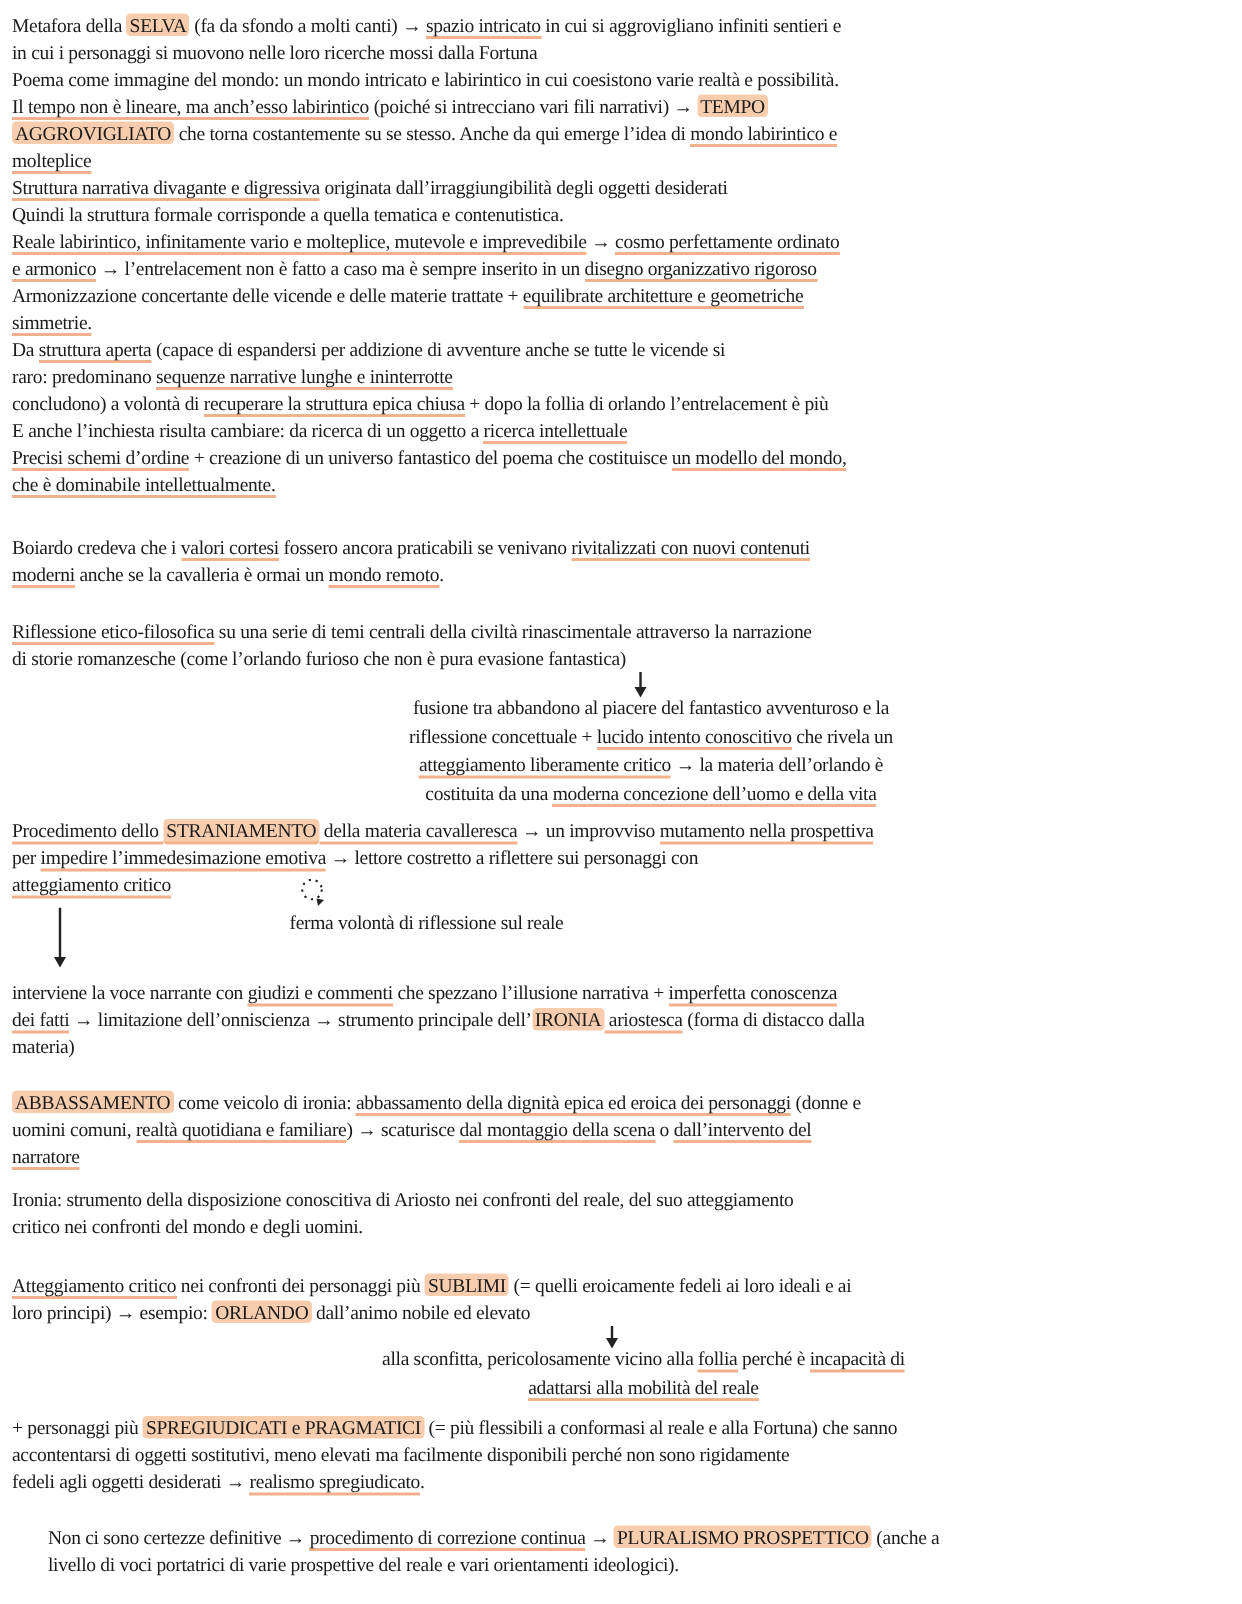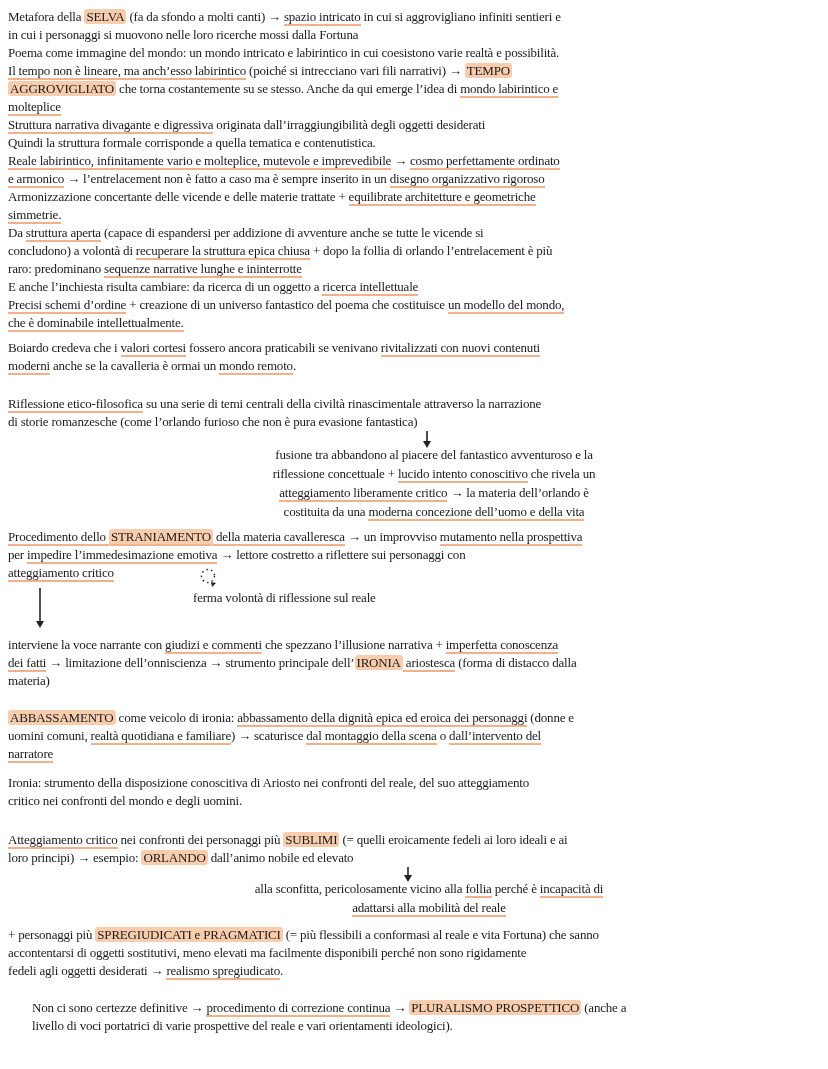--- a/index.html
+++ b/index.html
@@ -51,27 +51,27 @@
       <div class="line"><span class="seg-u">Il tempo non è lineare, ma anch’esso labirintico</span><span class="seg-p"> (poiché si intrecciano vari fili narrativi) → </span><span class="seg-h">TEMPO</span></div>
       <div class="line"><span class="seg-h">AGGROVIGLIATO</span><span class="seg-p"> che torna costantemente su se stesso. Anche da qui emerge l’idea di </span><span class="seg-u">mondo labirintico e</span></div>
       <div class="line"><span class="seg-u">molteplice</span></div>
       <div class="line"><span class="seg-u">Struttura narrativa divagante e digressiva</span><span class="seg-p"> originata dall’irraggiungibilità degli oggetti desiderati</span></div>
       <div class="line"><span class="seg-p">Quindi la struttura formale corrisponde a quella tematica e contenutistica.</span></div>
       <div class="line"><span class="seg-u">Reale labirintico, infinitamente vario e molteplice, mutevole e imprevedibile</span><span class="seg-p"> → </span><span class="seg-u">cosmo perfettamente ordinato</span></div>
       <div class="line"><span class="seg-u">e armonico</span><span class="seg-p"> → l’entrelacement non è fatto a caso ma è sempre inserito in un </span><span class="seg-u">disegno organizzativo rigoroso</span></div>
       <div class="line"><span class="seg-p">Armonizzazione concertante delle vicende e delle materie trattate + </span><span class="seg-u">equilibrate architetture e geometriche</span></div>
       <div class="line"><span class="seg-u">simmetrie.</span></div>
       <div class="line"><span class="seg-p">Da </span><span class="seg-u">struttura aperta</span><span class="seg-p"> (capace di espandersi per addizione di avventure anche se tutte le vicende si</span></div>
+      <div class="line"><span class="seg-p">raro: predominano </span><span class="seg-u">sequenze narrative lunghe e ininterrotte</span></div>
       <div class="line"><span class="seg-p">concludono) a volontà di </span><span class="seg-u">recuperare la struttura epica chiusa</span><span class="seg-p"> + dopo la follia di orlando l’entrelacement è più</span></div>
-      <div class="line"><span class="seg-p">raro: predominano </span><span class="seg-u">sequenze narrative lunghe e ininterrotte</span></div>
       <div class="line"><span class="seg-p">E anche l’inchiesta risulta cambiare: da ricerca di un oggetto a </span><span class="seg-u">ricerca intellettuale</span></div>
       <div class="line"><span class="seg-u">Precisi schemi d’ordine</span><span class="seg-p"> + creazione di un universo fantastico del poema che costituisce </span><span class="seg-u">un modello del mondo,</span></div>
       <div class="line"><span class="seg-u">che è dominabile intellettualmente.</span></div>
     </div>
-    <div class="block" style="margin-top: 7px;">
+    <div class="block" style="margin-top: 24px;">
       <div class="line"><span class="seg-p">Boiardo credeva che i </span><span class="seg-u">valori cortesi</span><span class="seg-p"> fossero ancora praticabili se venivano </span><span class="seg-u">rivitalizzati con nuovi contenuti</span></div>
       <div class="line"><span class="seg-u">moderni</span><span class="seg-p"> anche se la cavalleria è ormai un </span><span class="seg-u">mondo remoto</span><span class="seg-p">.</span></div>
     </div>
     <div class="block" style="margin-top: 20px;">
       <div class="line"><span class="seg-u">Riflessione etico-filosofica</span><span class="seg-p"> su una serie di temi centrali della civiltà rinascimentale attraverso la narrazione</span></div>
       <div class="line"><span class="seg-p">di storie romanzesche (come l’orlando furioso che non è pura evasione fantastica)</span></div>
     </div>
     <div class="arrow-row" style="height: 14px;">
       <svg width="10" height="17" style="left: 414px;">
         <line x1="5" y1="0" x2="5" y2="11" stroke="#222222" stroke-width="1.6"></line>
@@ -122,21 +122,21 @@
       <svg width="10" height="15" style="left: 395px;">
         <line x1="5" y1="0" x2="5" y2="9" stroke="#222222" stroke-width="1.6"></line>
         <polygon points="1,8 9,8 5,15" fill="#222222"></polygon>
       </svg>
     </div>
     <div class="block center" style="margin-left: 30px; line-height: 19px;">
       <div class="line"><span class="seg-p">alla sconfitta, pericolosamente vicino alla </span><span class="seg-u">follia</span><span class="seg-p"> perché è </span><span class="seg-u">incapacità di</span></div>
       <div class="line"><span class="seg-u">adattarsi alla mobilità del reale</span></div>
     </div>
     <div class="block" style="margin-top: 9px;">
-      <div class="line"><span class="seg-p">+ personaggi più </span><span class="seg-h">SPREGIUDICATI e PRAGMATICI</span><span class="seg-p"> (= più flessibili a conformasi al reale e vita Fortuna) che sanno</span></div>
+      <div class="line"><span class="seg-p">+ personaggi più </span><span class="seg-h">SPREGIUDICATI e PRAGMATICI</span><span class="seg-p"> (= più flessibili a conformasi al reale e alla Fortuna) che sanno</span></div>
       <div class="line"><span class="seg-p">accontentarsi di oggetti sostitutivi, meno elevati ma facilmente disponibili perché non sono rigidamente</span></div>
       <div class="line"><span class="seg-p">fedeli agli oggetti desiderati → </span><span class="seg-u">realismo spregiudicato</span><span class="seg-p">.</span></div>
     </div>
     <div class="block" style="margin-top: 19px; margin-left: 24px;">
       <div class="line"><span class="seg-p">Non ci sono certezze definitive → </span><span class="seg-u">procedimento di correzione continua</span><span class="seg-p"> → </span><span class="seg-h">PLURALISMO PROSPETTICO</span><span class="seg-p"> (anche a</span></div>
       <div class="line"><span class="seg-p">livello di voci portatrici di varie prospettive del reale e vari orientamenti ideologici).</span></div>
     </div>
   </div>
 
 </body></html>

